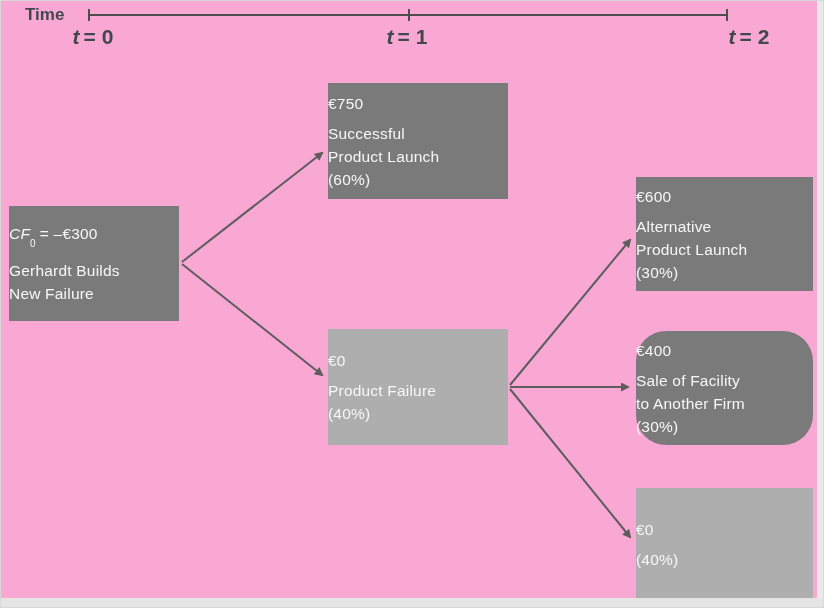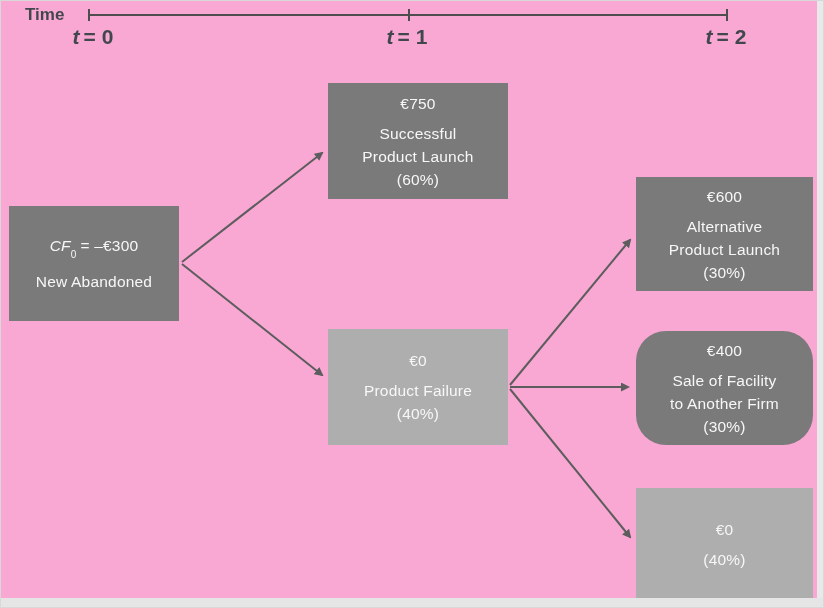--- a/index.html
+++ b/index.html
@@ -15,21 +15,21 @@
   
   .time-label { position:absolute; left:24px; top:4px; font-size:17px; font-weight:bold; color:#42474e; }
   .tl-line { position:absolute; left:88px; top:13px; width:639px; height:2px; background:#4e4e4e; }
   .tl-tick { position:absolute; top:8px; width:2px; height:12px; background:#4e4e4e; }
   .tick-label { position:absolute; top:24px; width:60px; text-align:center;
                 font-size:21px; font-weight:bold; color:#42474e; }
   .tick-label .eq { margin-left:4px; }
 
   
   .node {
-    position:absolute; display:flex; flex-direction:column; align-items:center;
+    position:absolute; display:flex; flex-direction:column; align-items:flex-start;
     justify-content:center; text-align:center; color:#f7f7f7;
     font-size:15.5px; line-height:23px; letter-spacing:0.2px;
   }
   .node.dark { background:#7a7a7a; }
   .node.light { background:#aeaeae; }
   .node .value { margin-bottom:7px; }
   .cfline i { }
   .cfline sub { font-size:10px; position:relative; top:3px; }
   .cfline .cfrest { margin-left:4px; }
   .cfline { margin-bottom:7px; display:block; }
@@ -54,40 +54,41 @@
   <div class="tl-tick" style="left:87px"></div>
   <div class="tl-tick" style="left:407px"></div>
   <div class="tl-tick" style="left:725px"></div>
 
   <div class="tick-label" style="left:62px">
     <i>t</i><span class="eq">= 0</span>
   </div>
   <div class="tick-label" style="left:376px">
     <i>t</i><span class="eq">= 1</span>
   </div>
-  <div class="tick-label" style="left:695px">
+  <div class="tick-label" style="left:718px">
     <i>t</i><span class="eq">= 2</span>
   </div>
 
   <svg class="arrows" width="824" height="608">
     <defs>
       <marker id="ah" markerWidth="9" markerHeight="9" refX="7" refY="4.5" orient="auto" markerUnits="userSpaceOnUse">
         <path d="M0,0 L9,4.5 L0,9 z" fill="#5d5d5d"></path>
       </marker>
     </defs>
     <line x1="181" y1="261" x2="321" y2="152" stroke="#5d5d5d" stroke-width="2" marker-end="url(#ah)"></line>
     <line x1="181" y1="263" x2="321" y2="374" stroke="#5d5d5d" stroke-width="2" marker-end="url(#ah)"></line>
     <line x1="509" y1="384" x2="629" y2="239" stroke="#5d5d5d" stroke-width="2" marker-end="url(#ah)"></line>
     <line x1="509" y1="386" x2="627" y2="386" stroke="#5d5d5d" stroke-width="2" marker-end="url(#ah)"></line>
     <line x1="509" y1="388" x2="629" y2="536" stroke="#5d5d5d" stroke-width="2" marker-end="url(#ah)"></line>
   </svg>
 
   <div class="node dark n-root">
     <span class="cfline"><i>CF</i><sub>0</sub><span class="cfrest">= –€300</span></span>
-    <span class="nline">New Abandoned</span>
+    <span class="nline">Gerhardt Builds</span>
+    <span class="nline">New Failure</span>
   </div>
 
   <div class="node dark n-success">
     <span class="value">€750</span>
     <span class="nline">Successful</span>
     <span class="nline">Product Launch</span>
     <span class="nline">(60%)</span>
   </div>
 
   <div class="node light n-failure">

